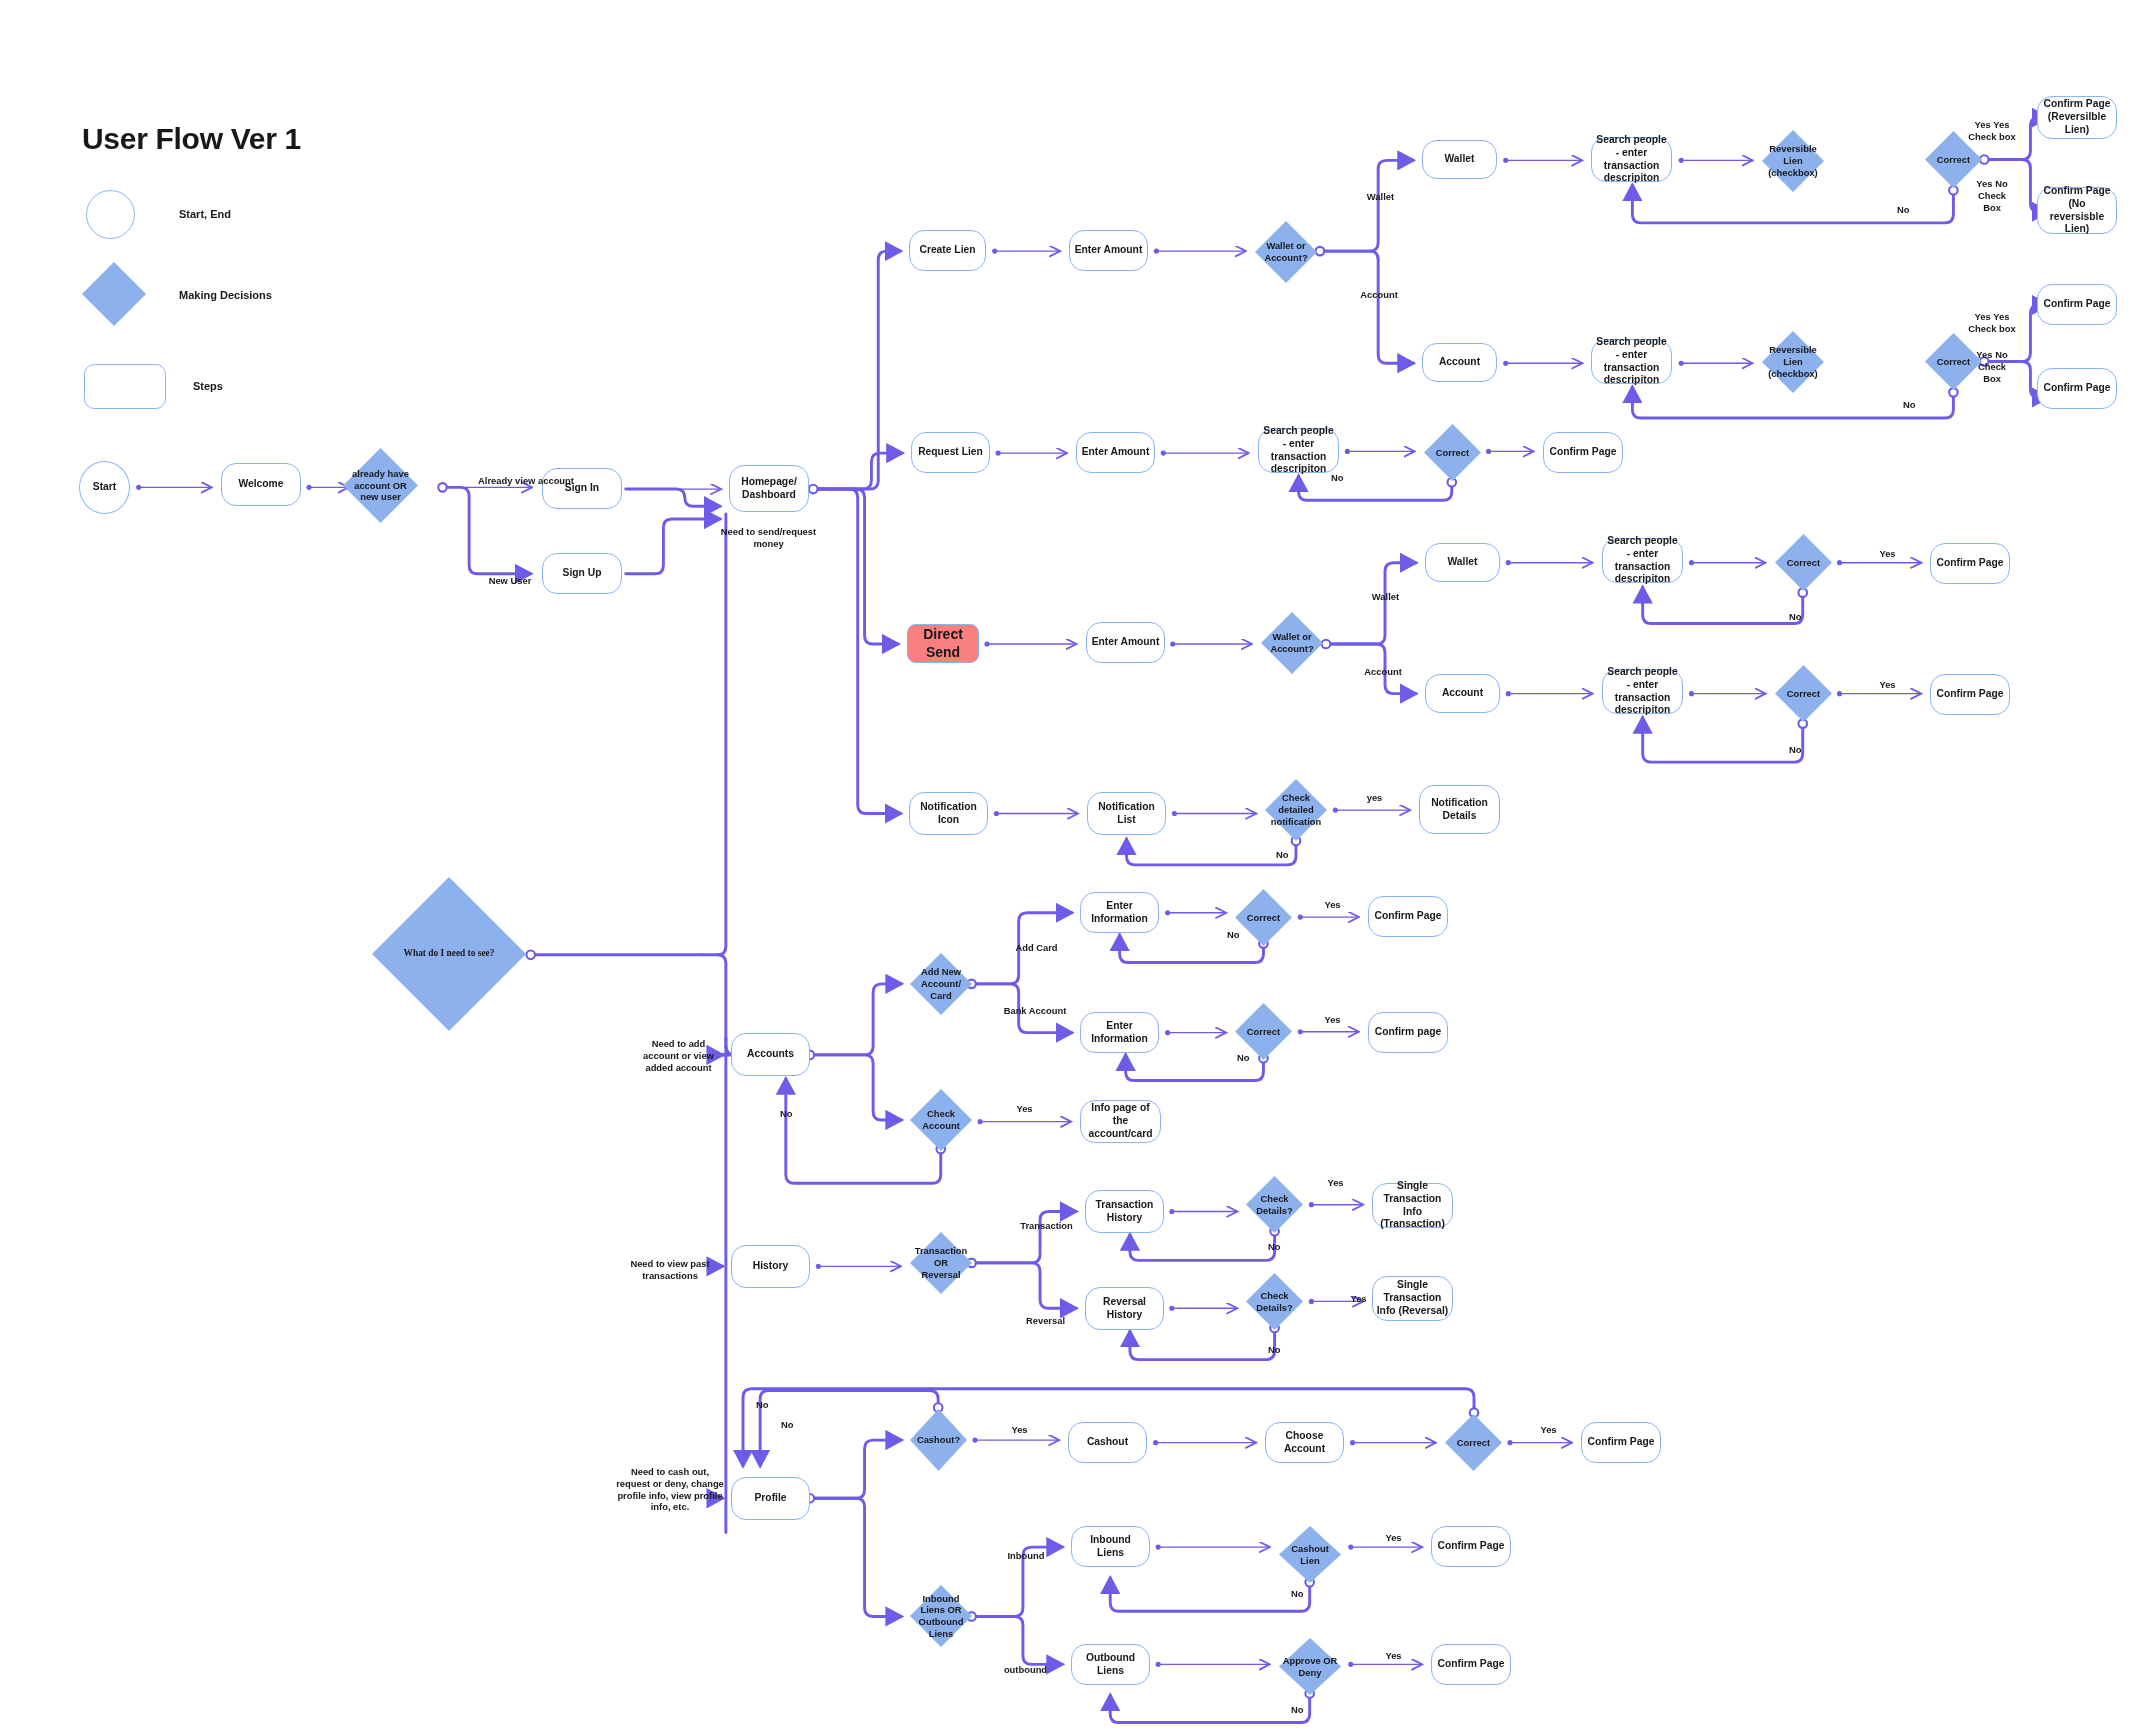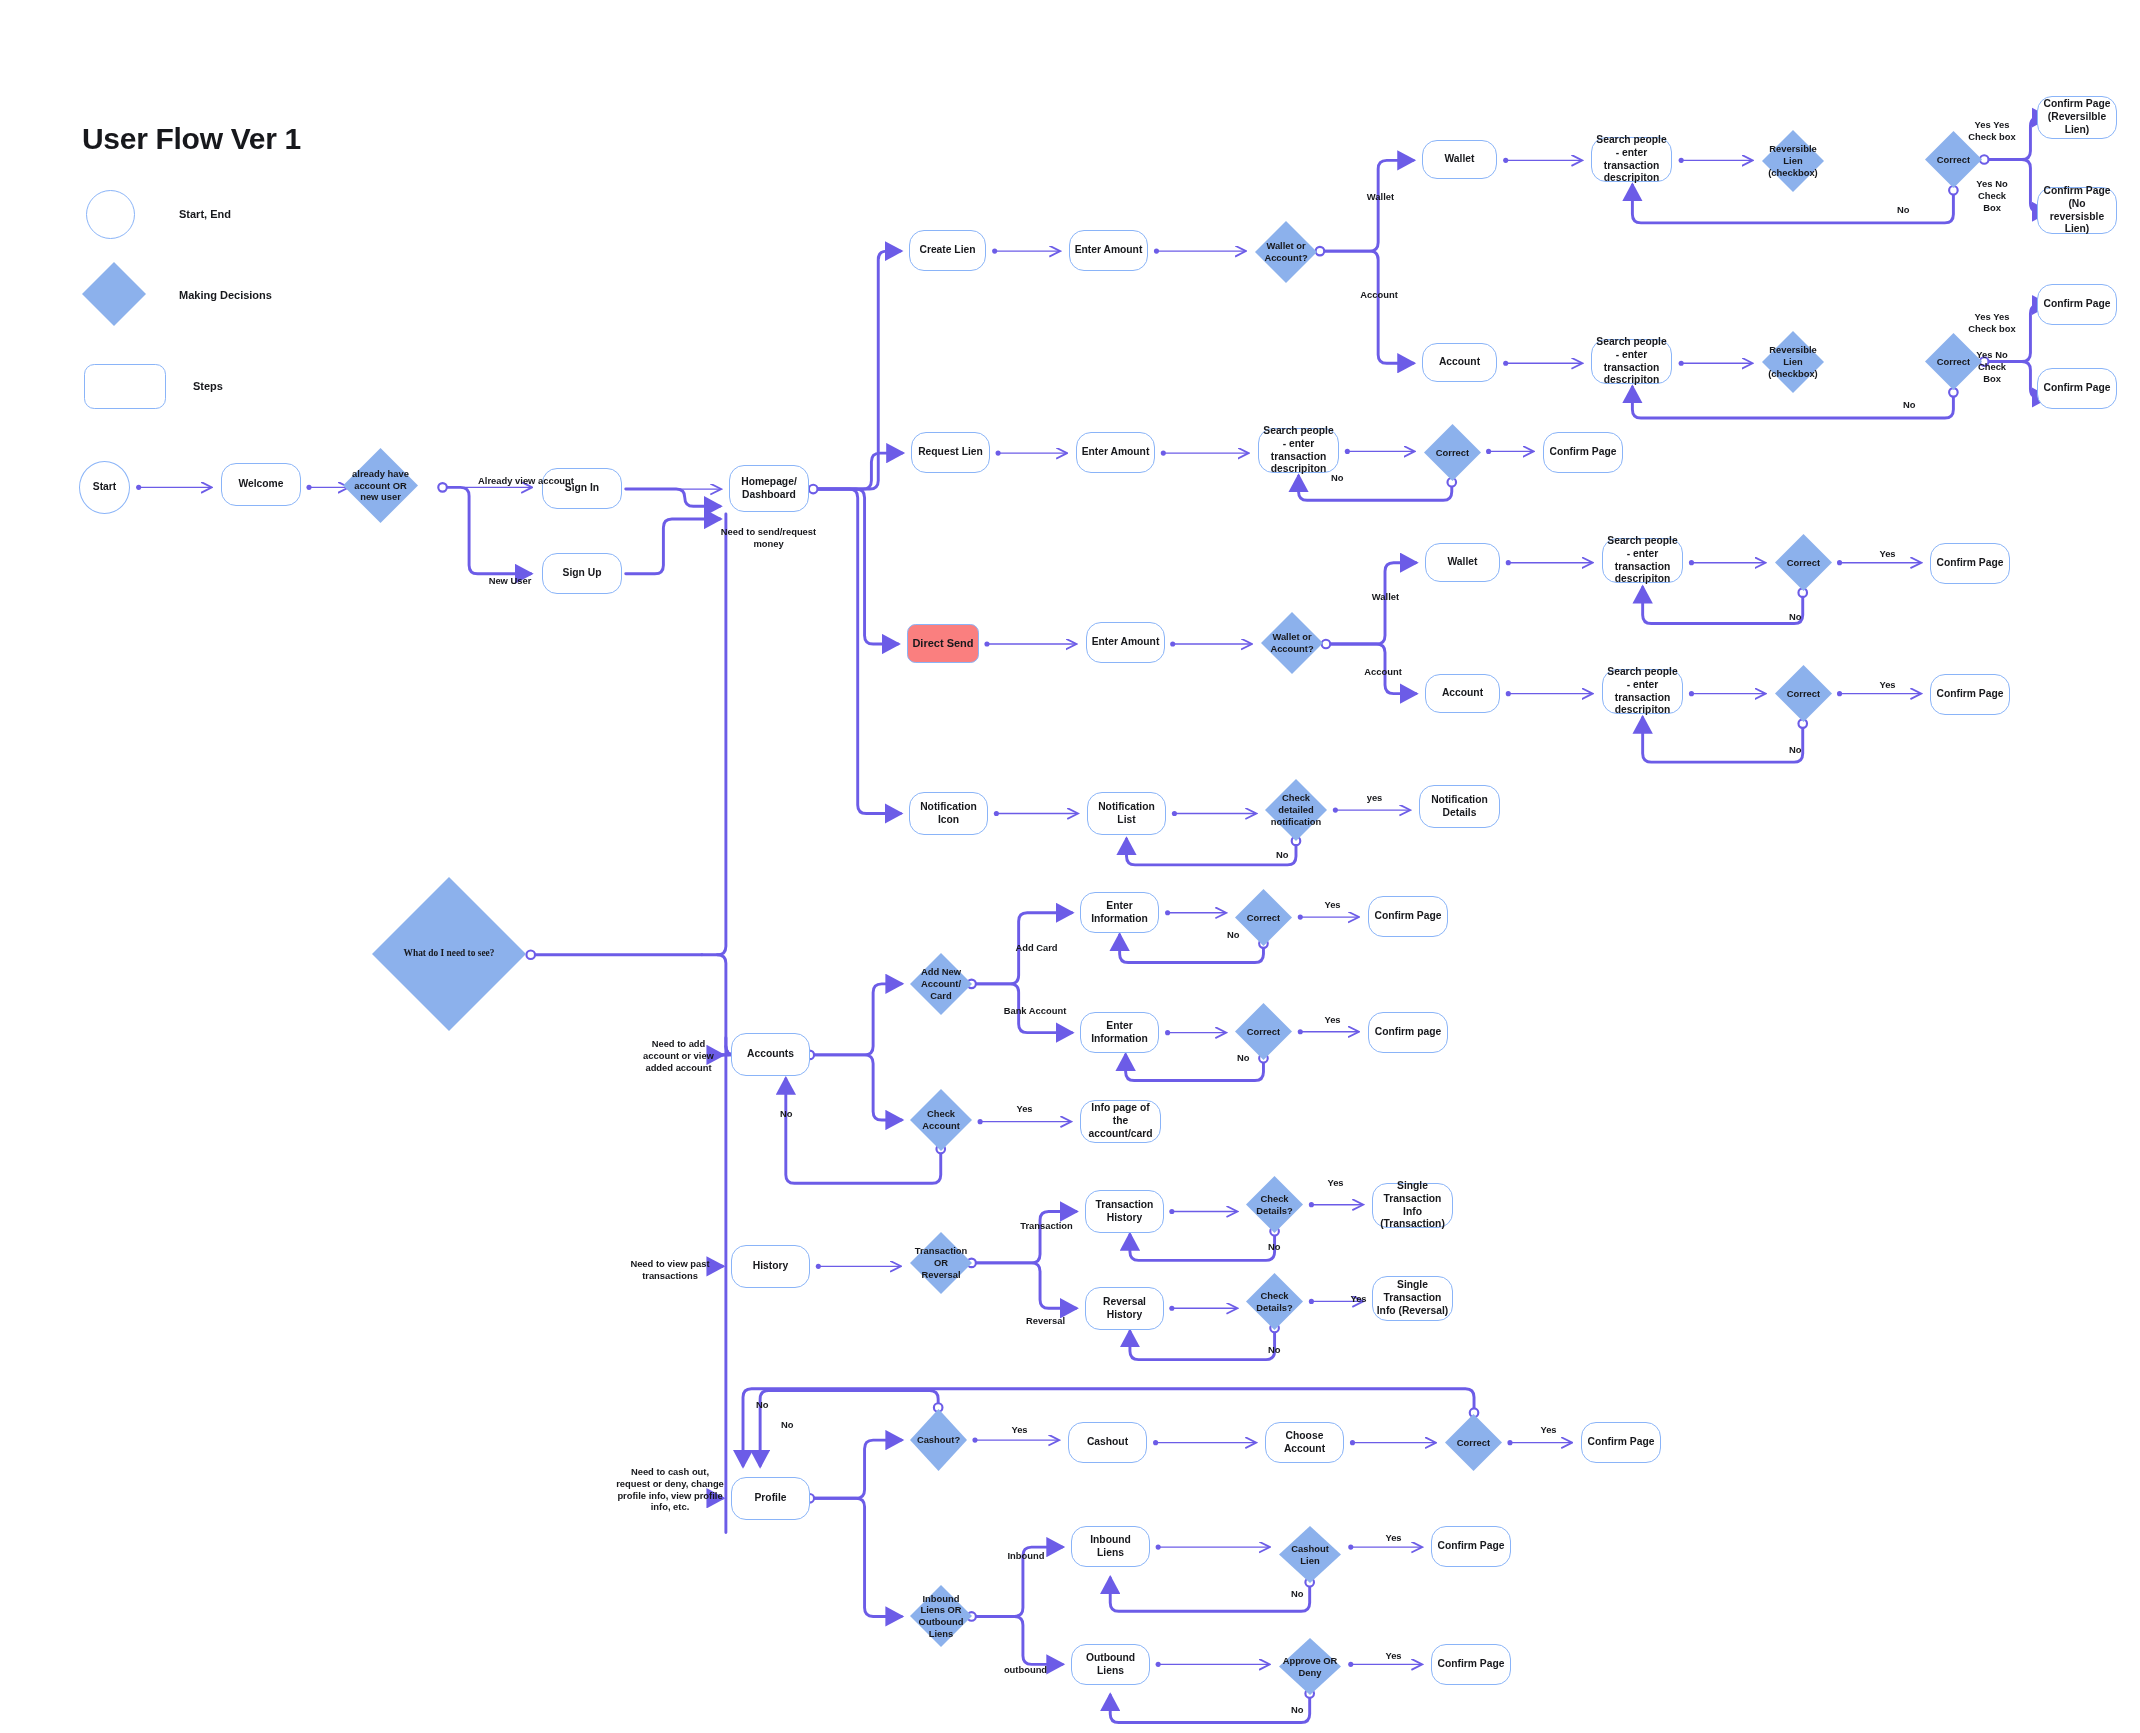--- a/index.html
+++ b/index.html
@@ -7,21 +7,21 @@
   #canvas{position:relative;width:2140px;height:1734px;background:#ffffff;overflow:hidden;}
   #edges{position:absolute;left:0;top:0;width:2140px;height:1734px;}
 
   .node{position:absolute;box-sizing:border-box;display:flex;align-items:center;justify-content:center;text-align:center;}
   .node .lbl{display:block;line-height:1.25;color:#17181c;font-weight:700;padding:1.7px 3.4px;}
 
   .step{background:#ffffff;border:1.7px solid #8ab4f8;border-radius:15px;}
   .step .lbl{font-size:10.3px;}
 
   .step-red{background:#fa7f7f;border:1.7px solid #8ab4f8;border-radius:8.6px;}
-  .step-red .lbl{font-size:11px;color:#17181c;}
+  .step-red .lbl{font-size:14px;color:#17181c;}
 
   .terminal{background:#ffffff;border:1.7px solid #8ab4f8;border-radius:50%;}
   .terminal .lbl{font-size:10.3px;}
 
   .decision{background:transparent;}
   .decision .dshape{position:absolute;left:0;top:0;width:100%;height:100%;background:#8cb1ec;
       -webkit-clip-path:polygon(50% 0,100% 50%,50% 100%,0 50%);clip-path:polygon(50% 0,100% 50%,50% 100%,0 50%);}
   .decision .lbl{position:relative;z-index:2;font-size:9.4px;}
 
   .legend-circle{position:absolute;border:1.7px solid #8ab4f8;border-radius:50%;background:#fff;}
@@ -375,21 +375,21 @@
       <div class="node step" style="left: 909px; top: 792px; width: 79px; height: 43px;">
         <span class="lbl">Notification Icon</span>
       </div>
       <div class="node step" style="left: 1087px; top: 792px; width: 79px; height: 43px;">
         <span class="lbl">Notification List</span>
       </div>
       <div class="node decision" style="left: 1265px; top: 779px; width: 62px; height: 62px;">
         <div class="dshape"></div>
         <span class="lbl">Check detailed notification</span>
       </div>
-      <div class="node step" style="left: 1419px; top: 785px; width: 81px; height: 43px;">
+      <div class="node step" style="left: 1419px; top: 785px; width: 81px; height: 49px;">
         <span class="lbl">Notification Details</span>
       </div>
       <div class="node decision" style="left: 372px; top: 877px; width: 154px; height: 154px; font-family: Liberation Serif, serif;">
         <div class="dshape"></div>
         <span class="lbl">What do I need to see?</span>
       </div>
       <div class="node step" style="left: 731px; top: 1033px; width: 79px; height: 43px;">
         <span class="lbl">Accounts</span>
       </div>
       <div class="node decision" style="left: 910px; top: 953px; width: 62px; height: 62px;">

